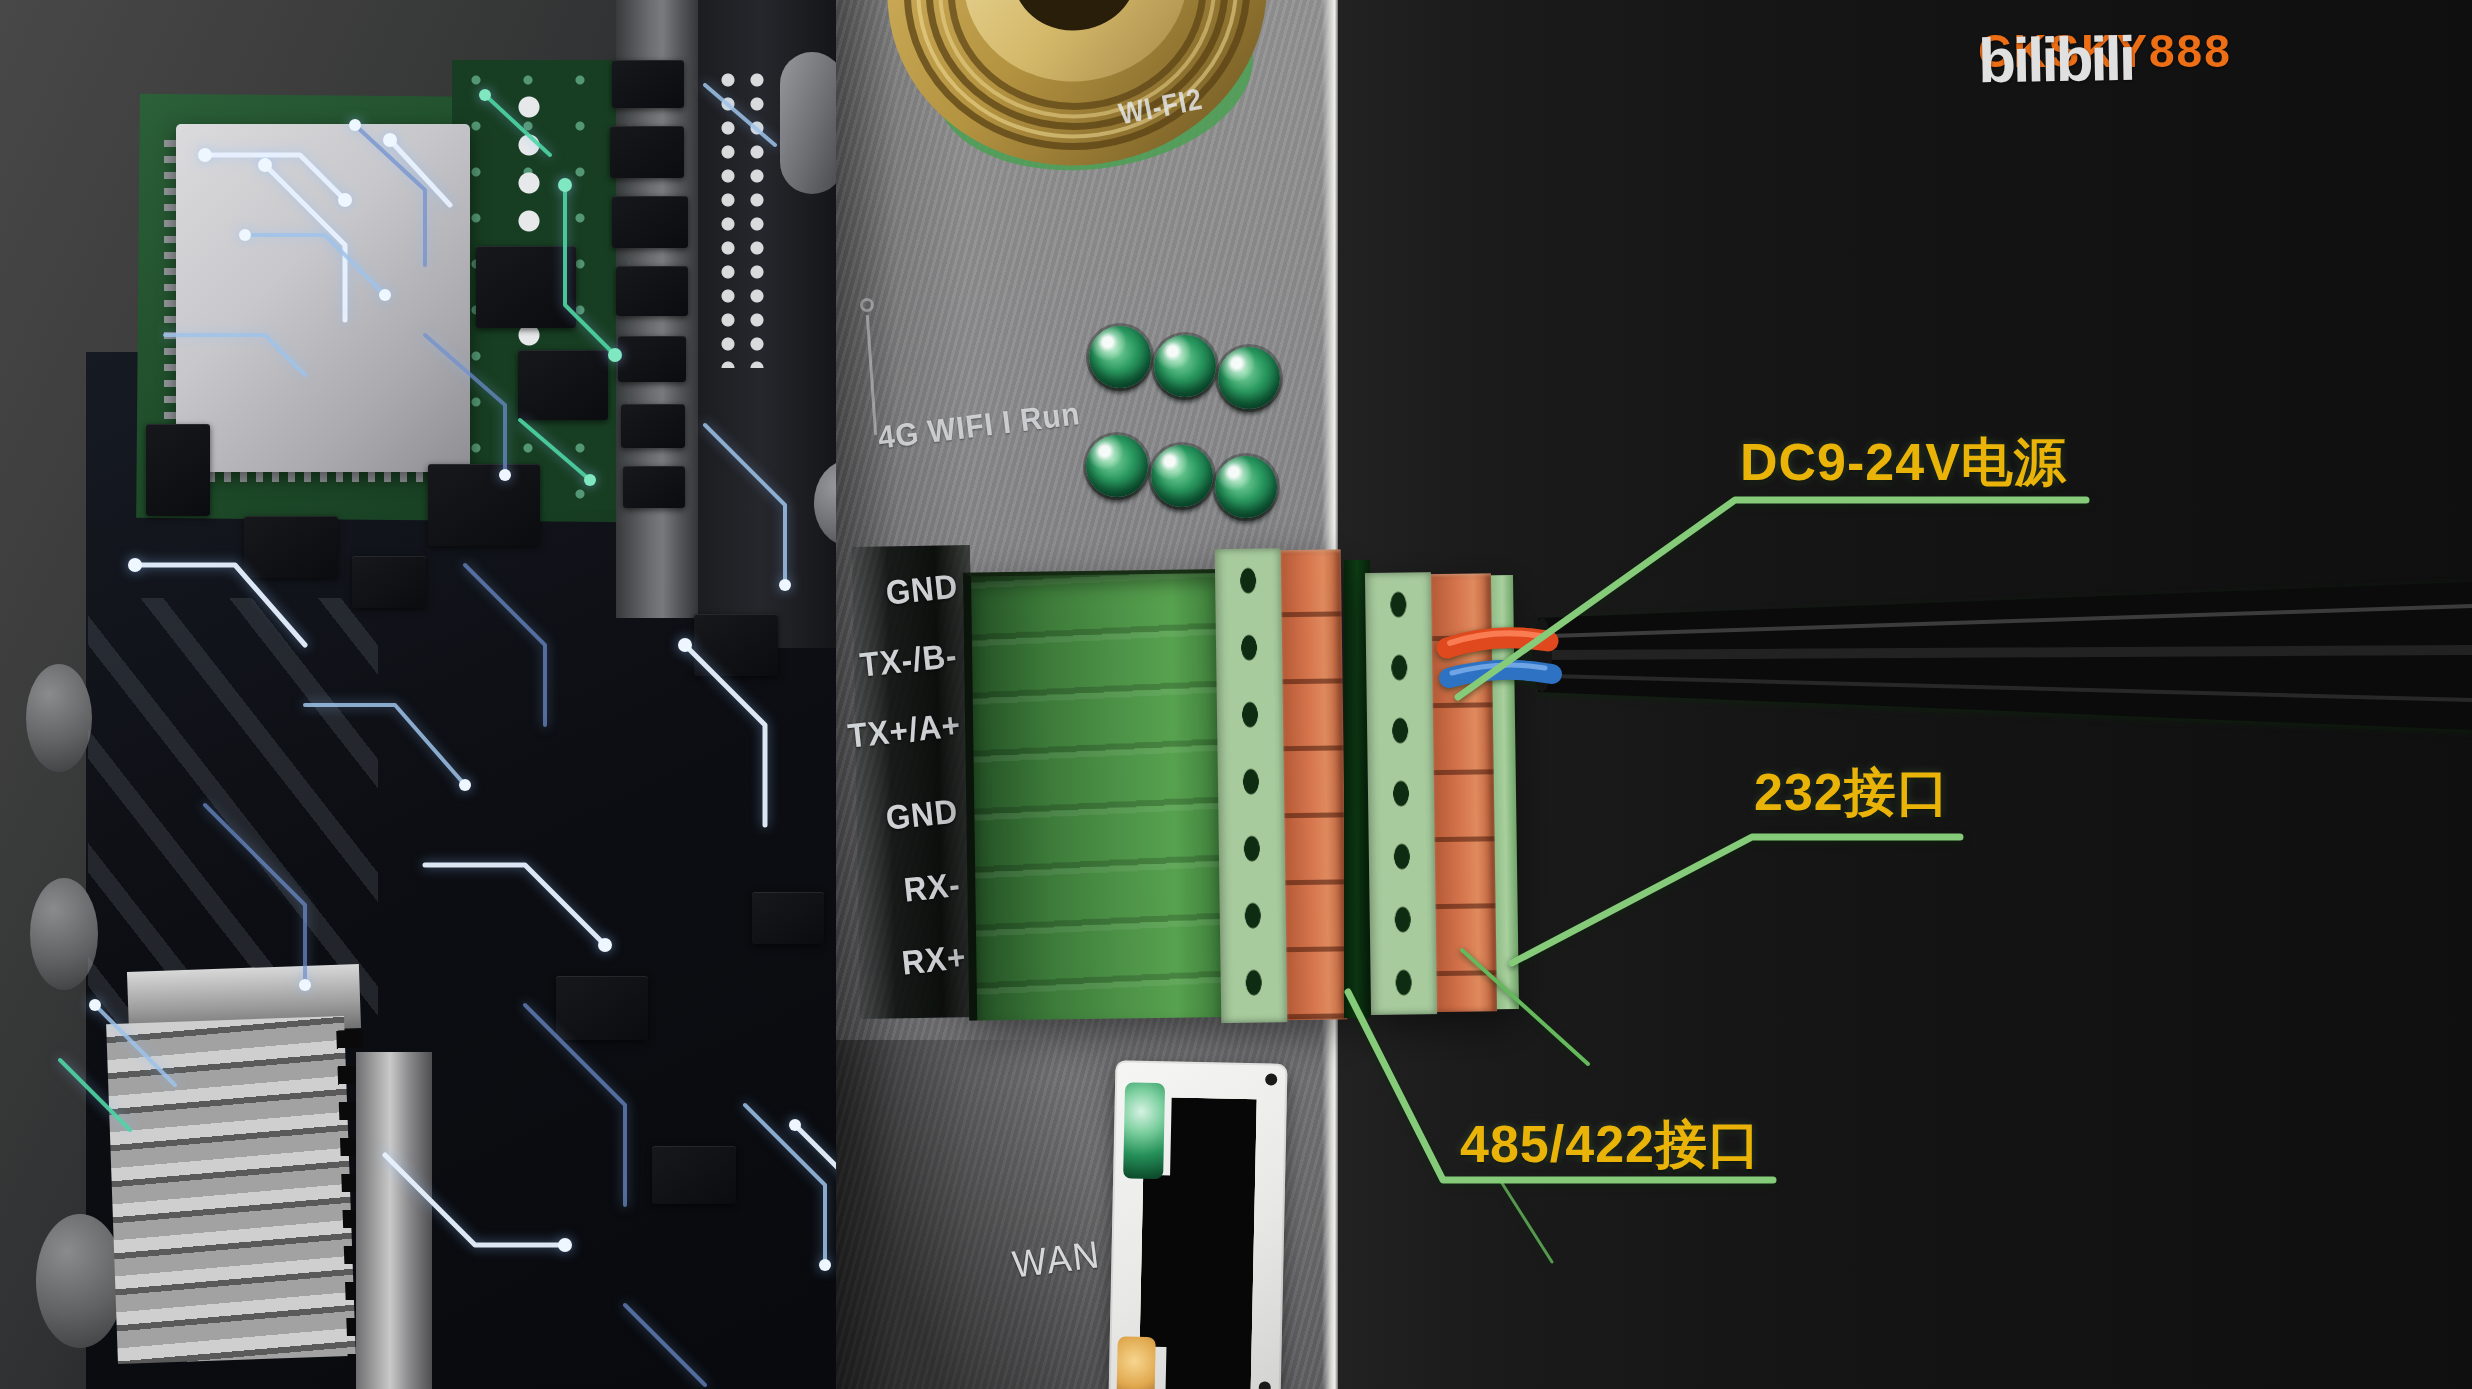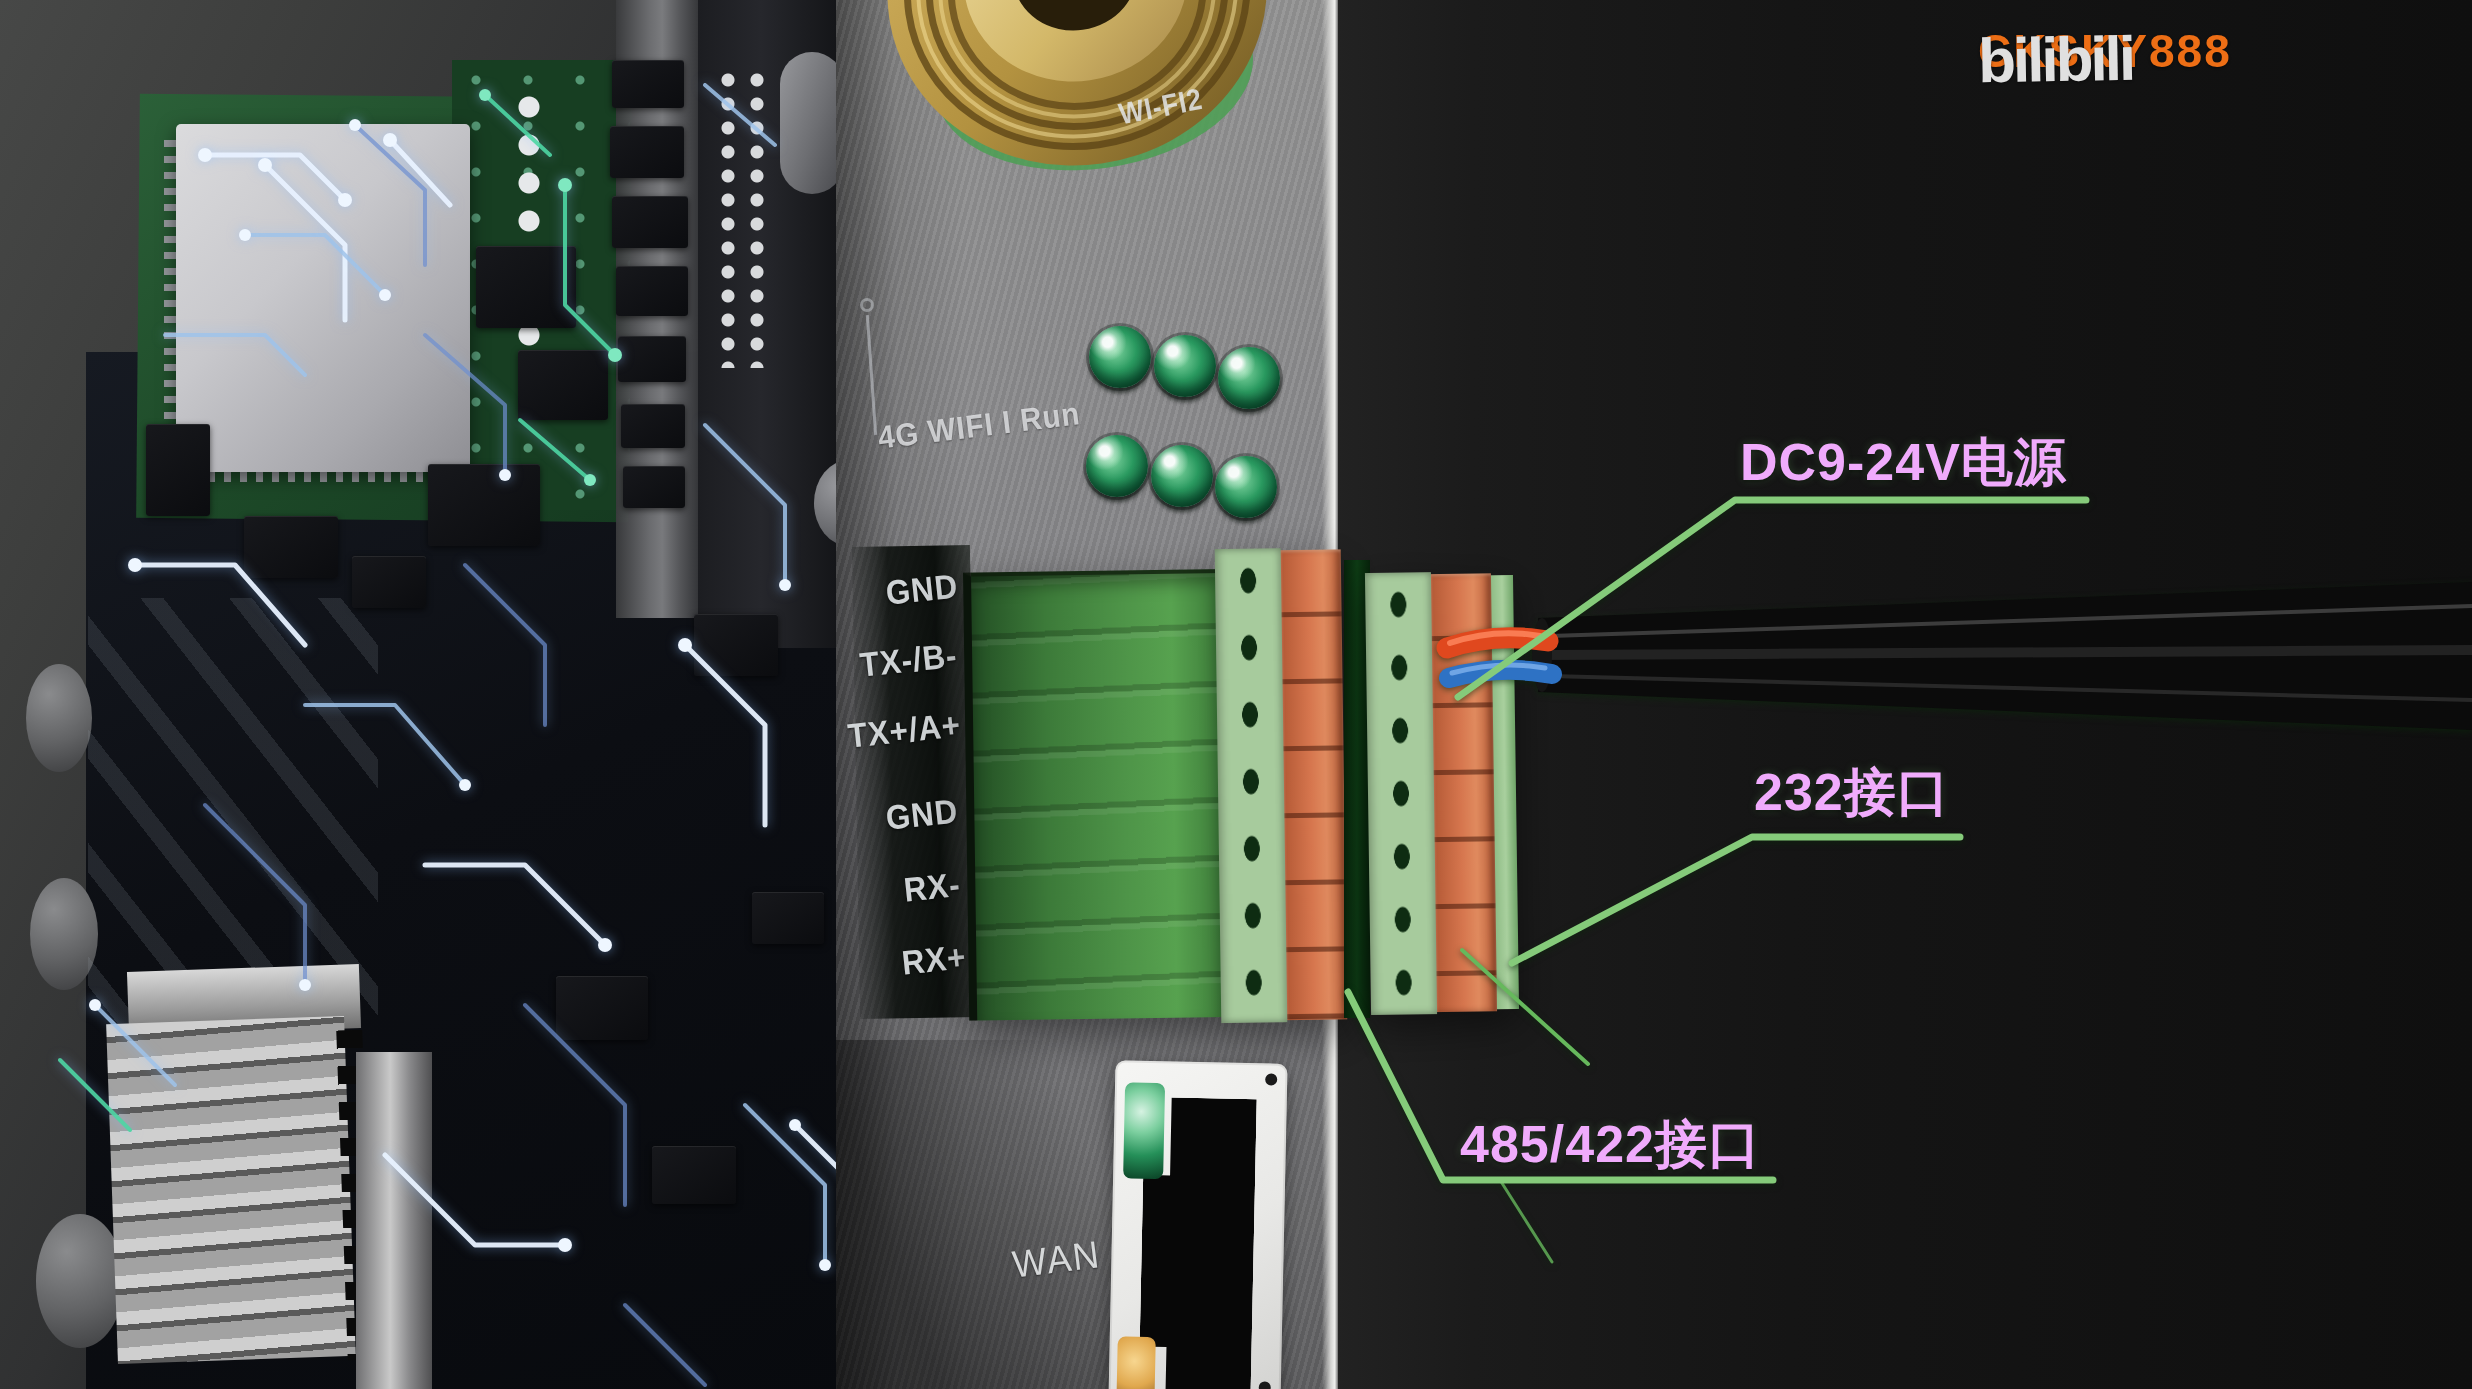--- a/index.html
+++ b/index.html
@@ -129,21 +129,21 @@
   .screw{width:12px;height:12px;border-radius:50%;background:#1a1a1a;}
   .wan-label{left:1010px;top:1244px;font-size:38px;font-weight:500;color:rgba(222,224,226,.95);
     transform:rotate(-7deg) scaleX(.95);transform-origin:left top;letter-spacing:2px;
     text-shadow:0 1px 2px rgba(0,0,0,.5);}
 
   
   svg.layer{left:0;top:0;width:2472px;height:1389px;pointer-events:none;}
   .traces{filter:drop-shadow(0 0 6px rgba(140,190,255,.55));}
   .lines{filter:drop-shadow(0 2px 3px rgba(10,40,10,.6));}
 
-  .callout{font-size:52px;font-weight:700;color:#f0abfc;letter-spacing:1px;
+  .callout{font-size:52px;font-weight:700;color:#eab308;letter-spacing:1px;
     text-shadow:0 0 8px rgba(120,200,110,.25),0 2px 3px rgba(0,0,0,.6);white-space:nowrap;}
   .co-power{left:1740px;top:428px;}
   .co-232{left:1754px;top:758px;}
   .co-485{left:1460px;top:1110px;text-align:right;}
 
   .wm{left:1978px;top:24px;display:flex;align-items:baseline;gap:28px;opacity:.95;}
   .wm-channel{position:static;font-size:46px;font-weight:700;color:#f97316;letter-spacing:2px;
     text-shadow:0 1px 3px rgba(0,0,0,.5);}
   .wm-platform{position:static;font-size:62px;font-weight:800;color:#ececec;letter-spacing:-3px;
     transform:rotate(-1deg);text-shadow:0 1px 3px rgba(0,0,0,.5);}

